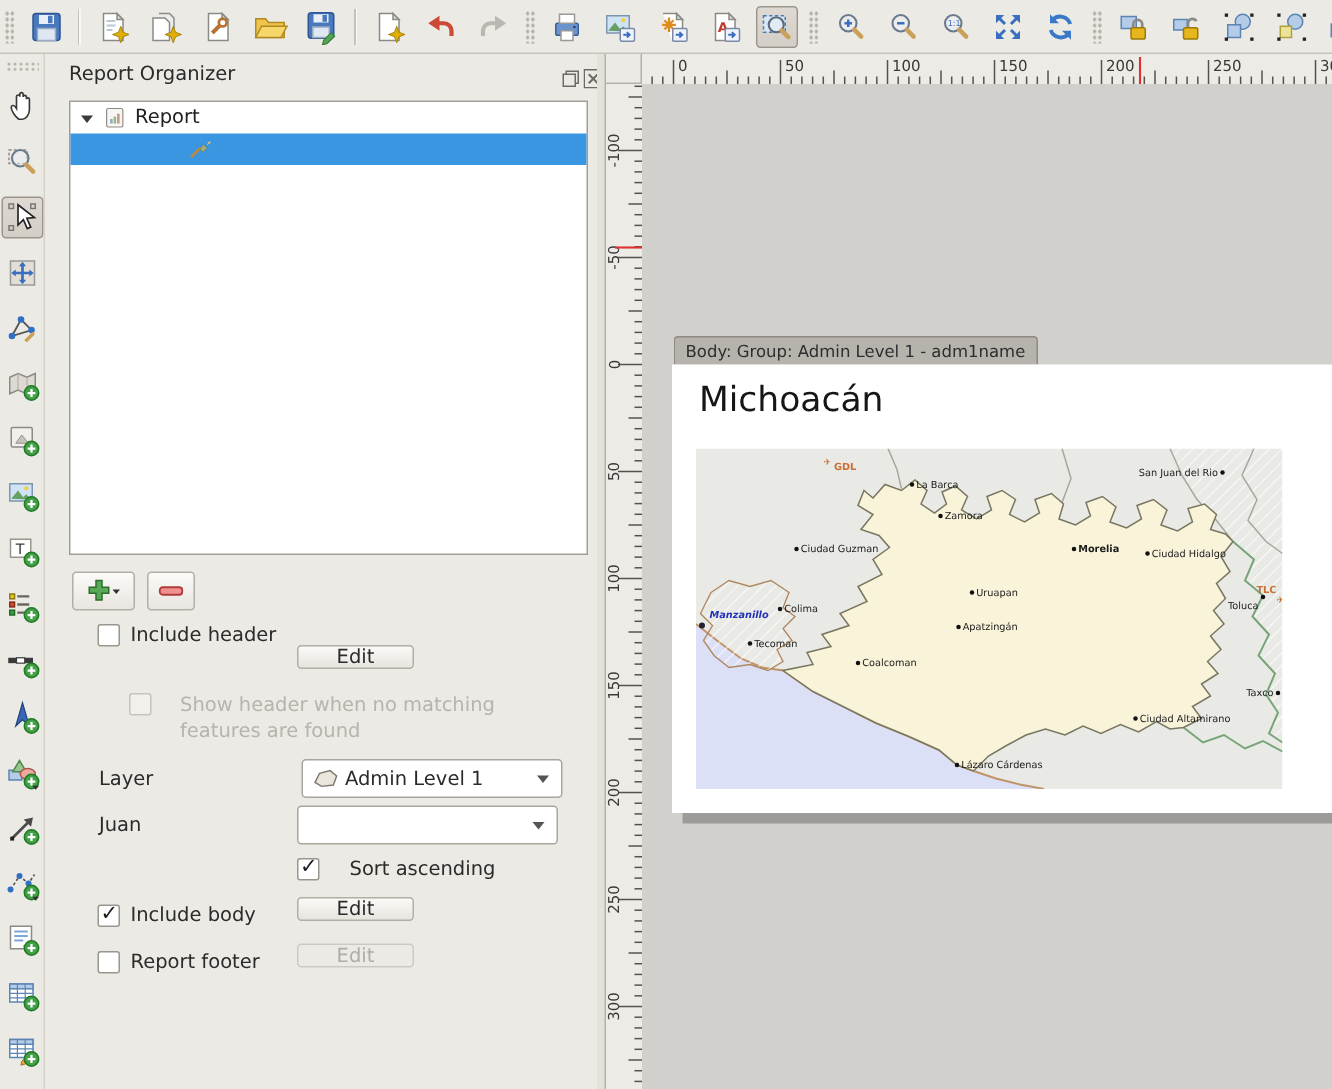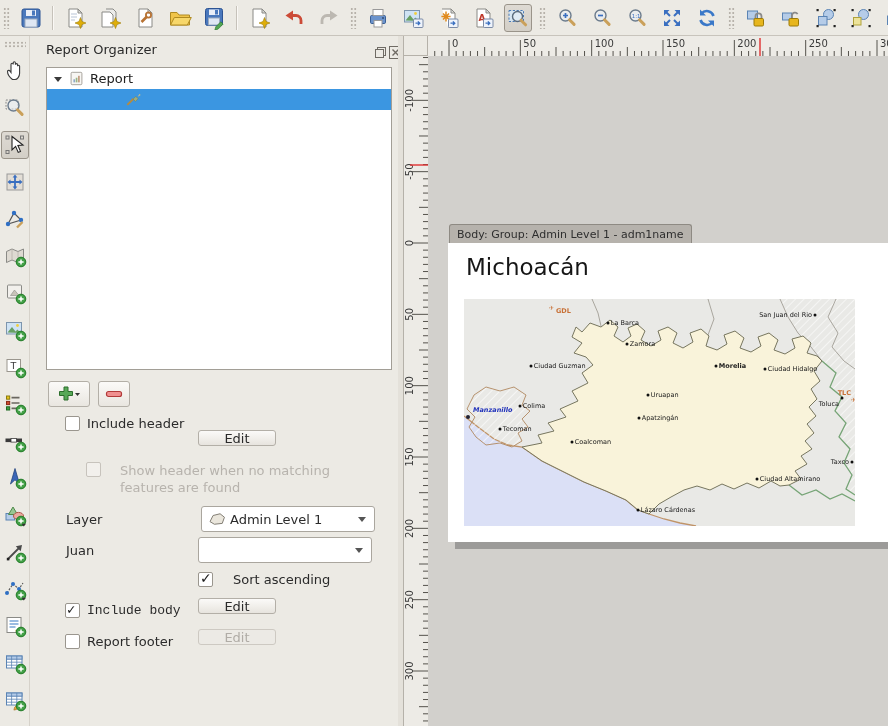--- a/index.html
+++ b/index.html
@@ -495,21 +495,21 @@
   <div class="combo" style="left:168px;top:501px;">
     <span></span>
     <span class="arrow"></span>
   </div>
 
   <div style="position:absolute;left:168px;top:536px;display:flex;gap:20px;align-items:center;">
     <div class="cb checked" id="cb-sort"></div>
     <span class="row-label">Sort ascending</span>
   </div>
 
-  <div style="position:absolute;left:35px;top:567px;display:flex;gap:7px;align-items:center;font-family:Liberation Mono, monospace;">
+  <div style="position:absolute;left:35px;top:567px;display:flex;gap:7px;align-items:center;">
     <div class="cb checked" id="cb-body"></div>
     <span class="row-label">Include body</span>
   </div>
   <button class="edit-btn" id="btn-edit-body" style="left:168px;top:562px;">Edit</button>
 
   <div style="position:absolute;left:35px;top:598px;display:flex;gap:7px;align-items:center;">
     <div class="cb" id="cb-footer"></div>
     <span class="row-label">Report footer</span>
   </div>
   <button class="edit-btn disabled" id="btn-edit-footer" style="left:168px;top:593px;">Edit</button>

